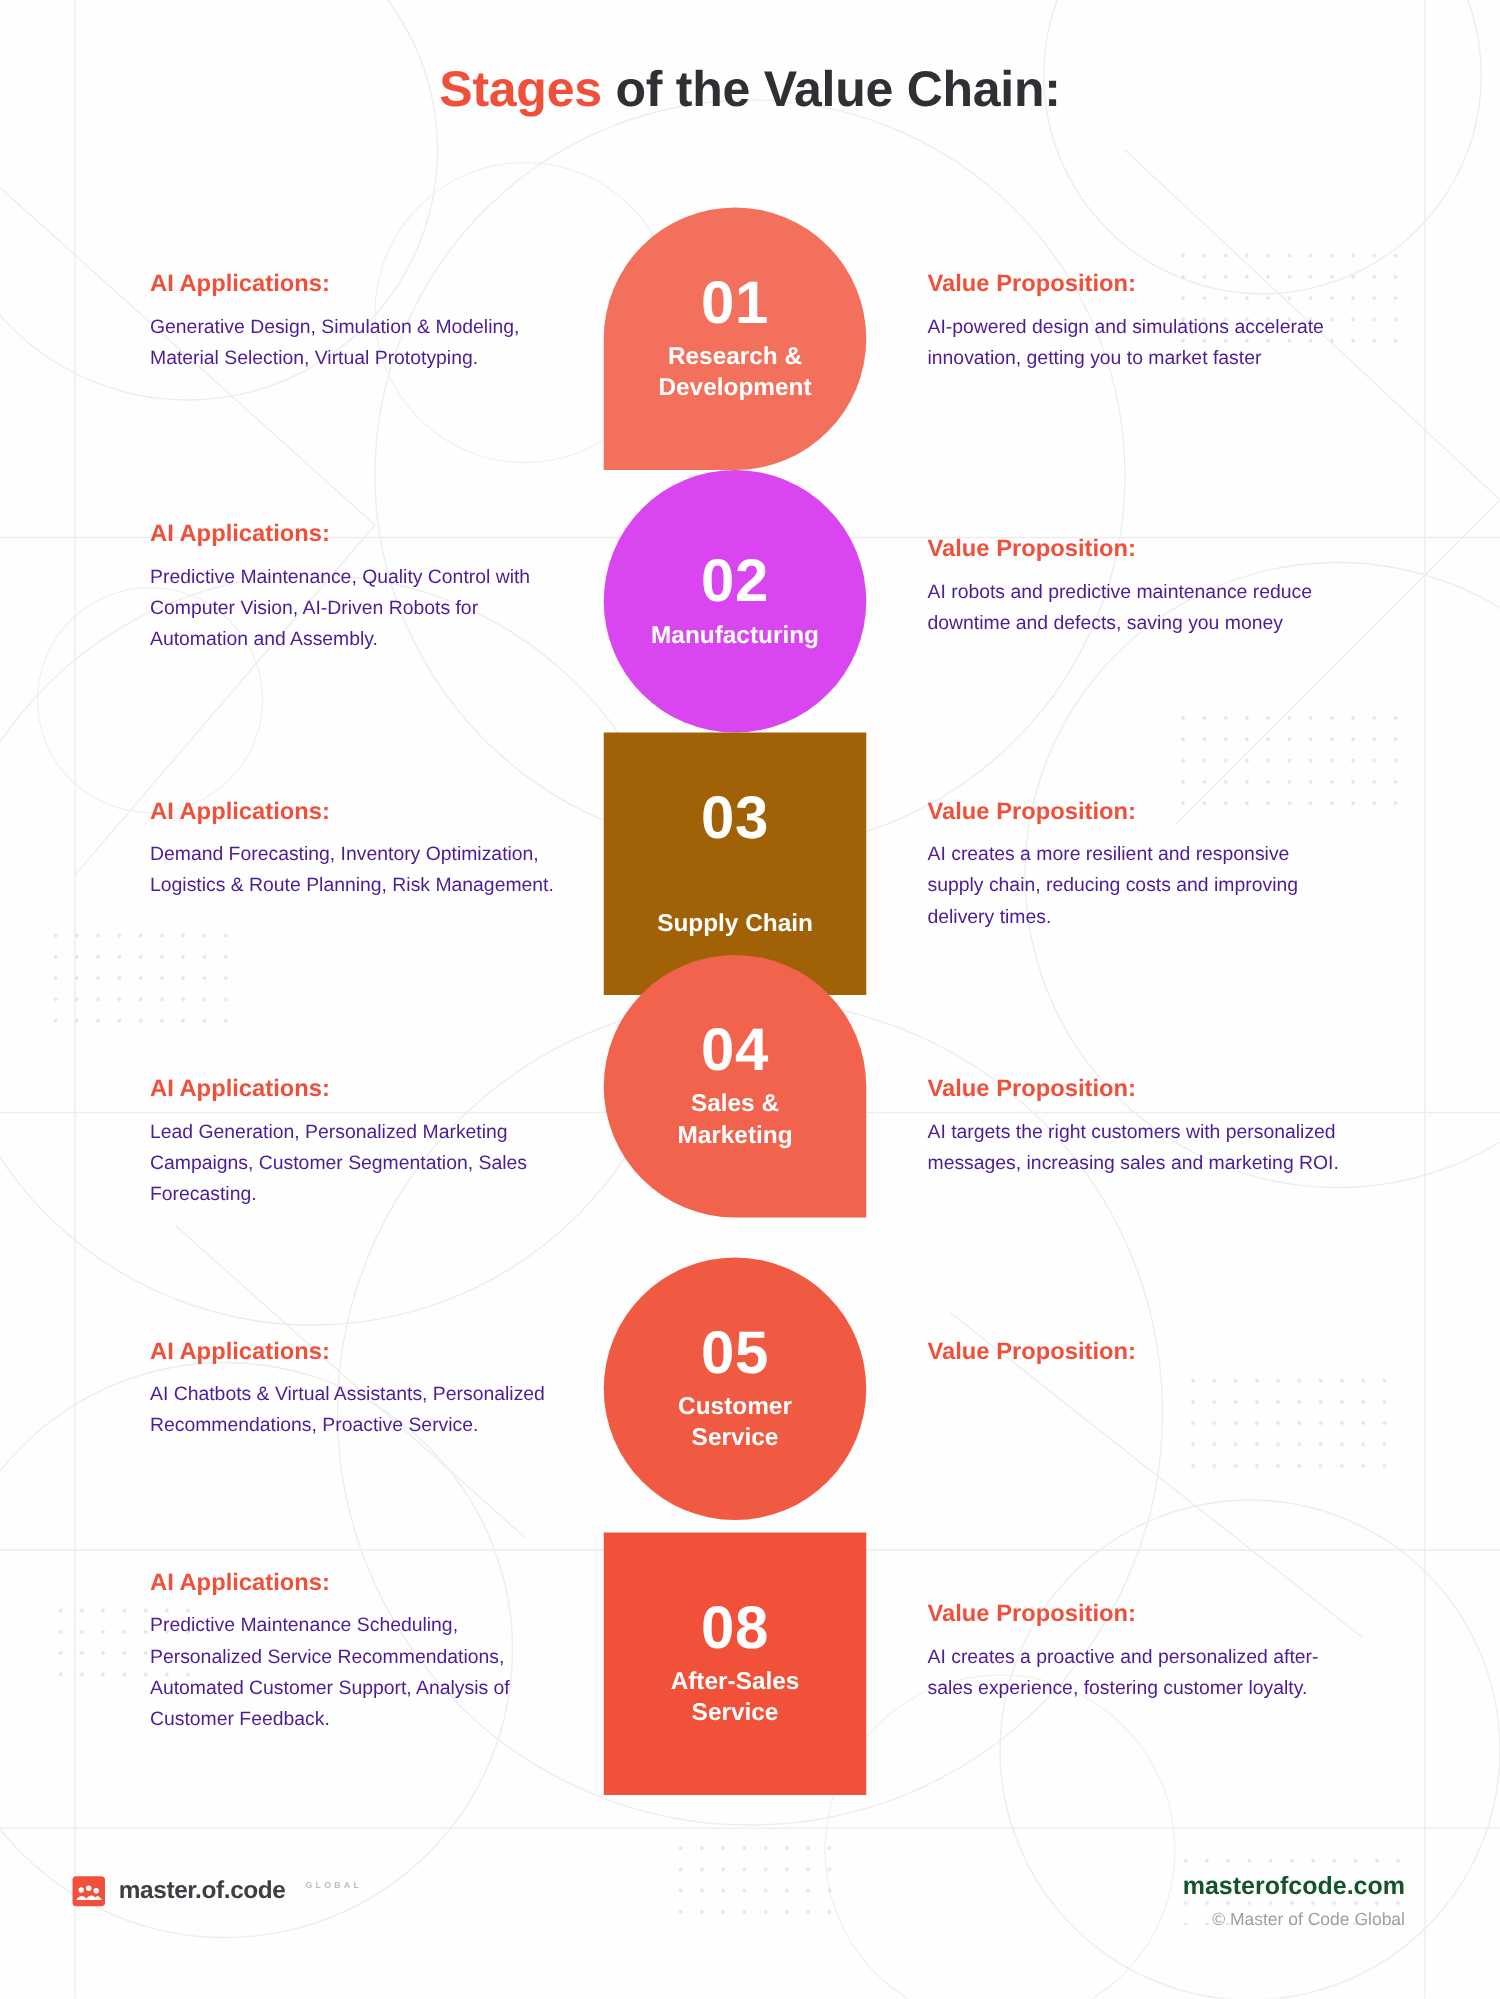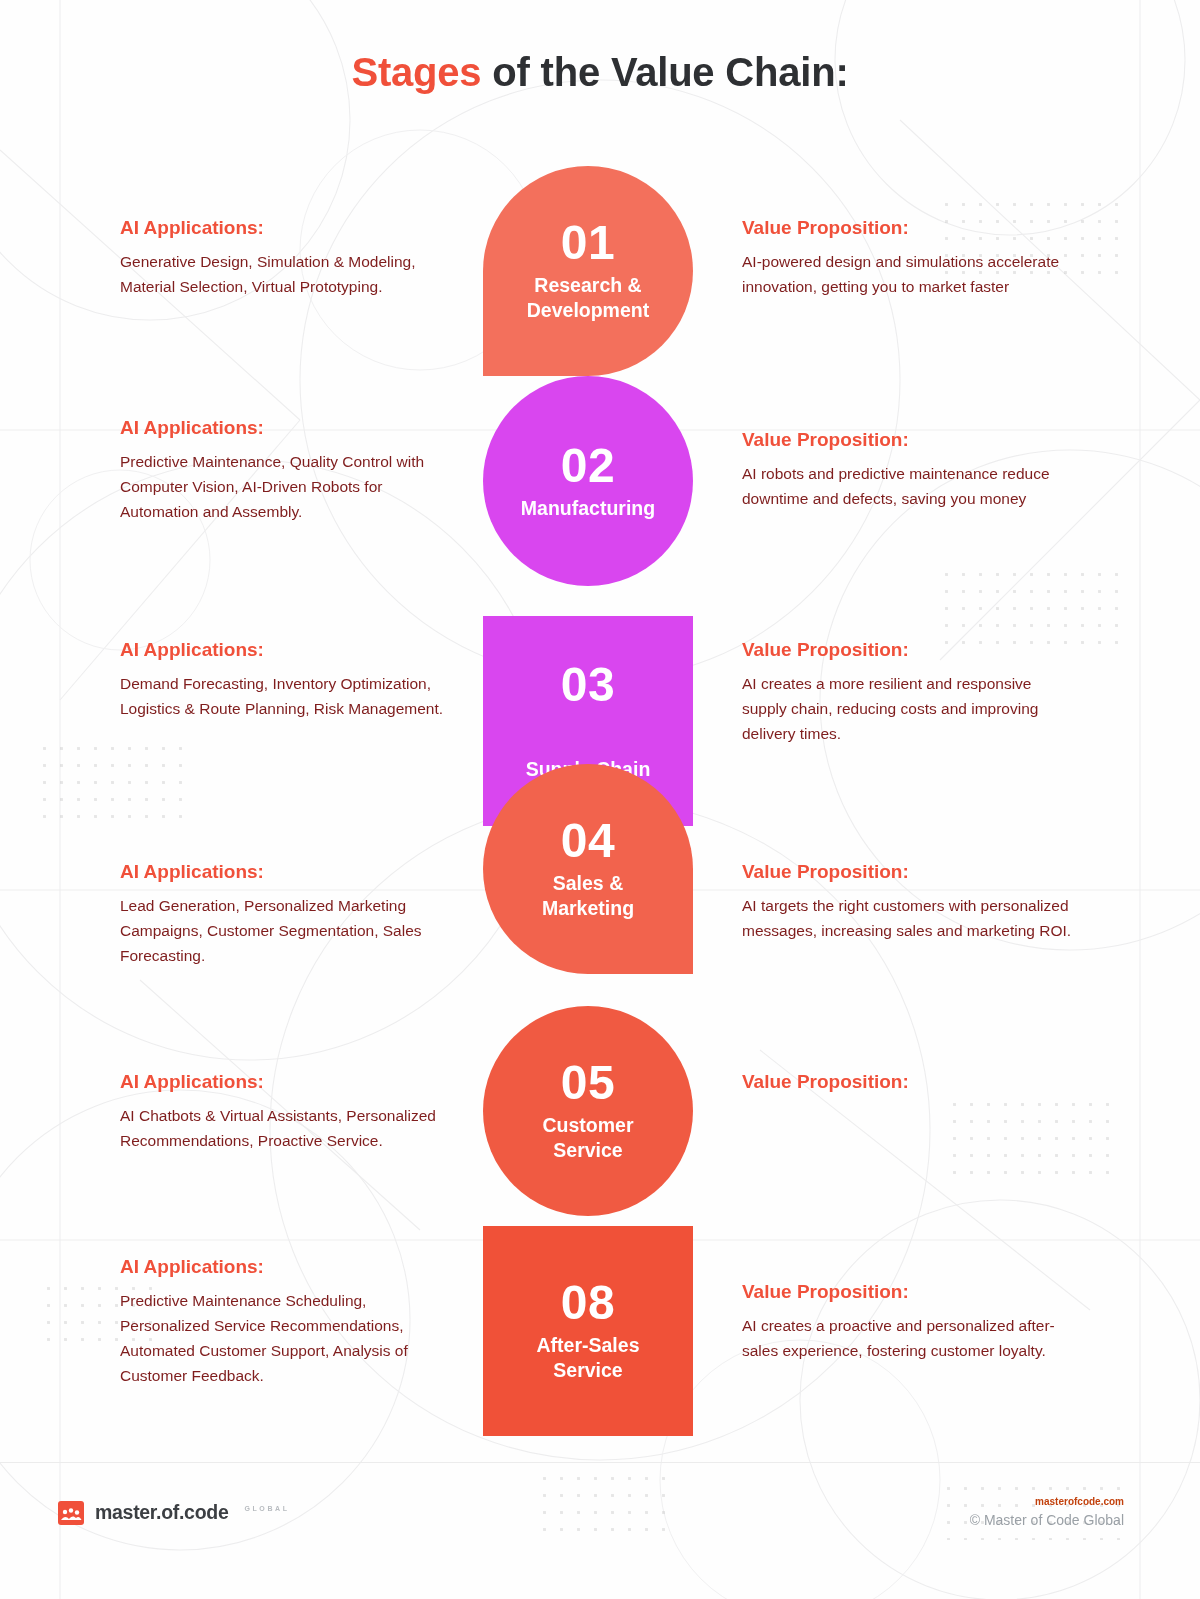--- a/index.html
+++ b/index.html
@@ -80,21 +80,21 @@
 
   .col-head {
     font-size: 19px;
     font-weight: bold;
     color: #f0503a;
     margin-bottom: 9px;
     line-height: 1.25;
   }
   .col-body {
     font-size: 15.5px;
-    color: #7f1d1d;
+    color: #4c1d95;
     line-height: 1.62;
   }
 
   
   .badge {
     position: absolute;
     left: 483px;
     width: 210px;
     height: 210px;
     display: flex;
@@ -173,23 +173,23 @@
     position: relative;
     top: 4px;
   }
   .footer-right {
     position: absolute;
     right: 76px;
     top: 32px;
     text-align: right;
   }
   .footer-site {
-    font-size: 10px;
-    font-weight: bold;
-    color: #c2410c;
+    font-size: 20px;
+    font-weight: bold;
+    color: #14532d;
     line-height: 1.55;
   }
   .footer-copy {
     font-size: 14px;
     color: #9aa0a6;
     line-height: 1.55;
   }
 </style>
 </head>
 <body>
@@ -314,21 +314,21 @@
       <span>Research &amp;</span><br>
       <span>Development</span>
     </div>
   </div>
 
   <div class="badge shape-circle" style="top:376px; background:#d946ef;">
     <div class="badge-num">02</div>
     <div class="badge-label">Manufacturing</div>
   </div>
 
-  <div class="badge shape-square" style="top:616px; background:#d946ef;gap:42px;">
+  <div class="badge shape-square" style="top:586px; background:#a16207;gap:42px;">
     <div class="badge-num">03</div>
     <div class="badge-label">Supply Chain</div>
   </div>
 
   <div class="badge shape-circle-br" style="top:748px; background:#f2634d;margin-top:16px;">
     <div class="badge-num">04</div>
     <div class="badge-label">
       <span>Sales &amp;</span><br>
       <span>Marketing</span>
     </div>

